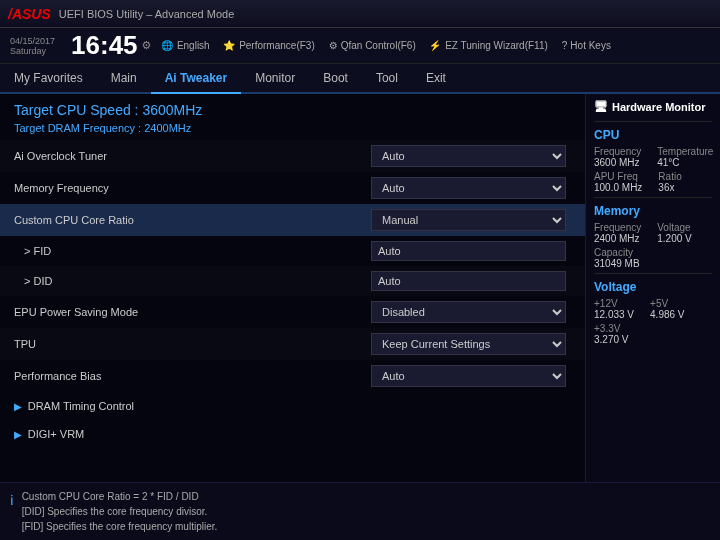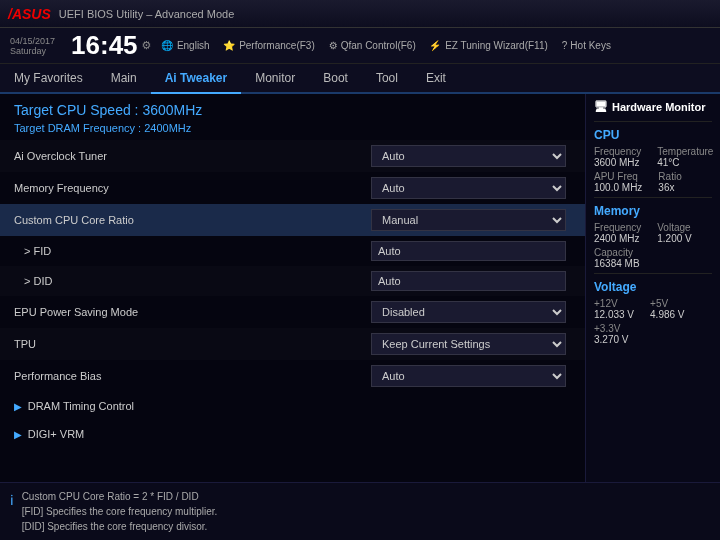--- a/index.html
+++ b/index.html
@@ -384,21 +384,21 @@
         <span class="hw-value">2400 MHz</span>
       </div>
       <div class="hw-col">
         <span class="hw-label">Voltage</span>
         <span class="hw-value">1.200 V</span>
       </div>
     </div>
 
     <div class="hw-col" style="margin-bottom:4px;">
       <span class="hw-label">Capacity</span>
-      <span class="hw-value">16384 MB</span>
+      <span class="hw-value">31049 MB</span>
     </div>
 
     <hr class="hw-divider">
 
     <div class="hw-section-title volt-color">Voltage</div>
 
     <div class="hw-sub-row">
       <div class="hw-col">
         <span class="hw-label">+12V</span>
         <span class="hw-value">12.033 V</span>
@@ -413,16 +413,16 @@
       <span class="hw-label">+3.3V</span>
       <span class="hw-value">3.270 V</span>
     </div>
   </div>
 </div>
 
 <div id="info-bar">
   <span id="info-icon">ℹ</span>
   <div id="info-text">
     <div>Custom CPU Core Ratio = 2 * FID / DID</div>
+    <div>[DID] Specifies the core frequency divisor.</div>
     <div>[FID] Specifies the core frequency multiplier.</div>
-    <div>[DID] Specifies the core frequency divisor.</div>
   </div>
 </div>
 
 </body></html>

